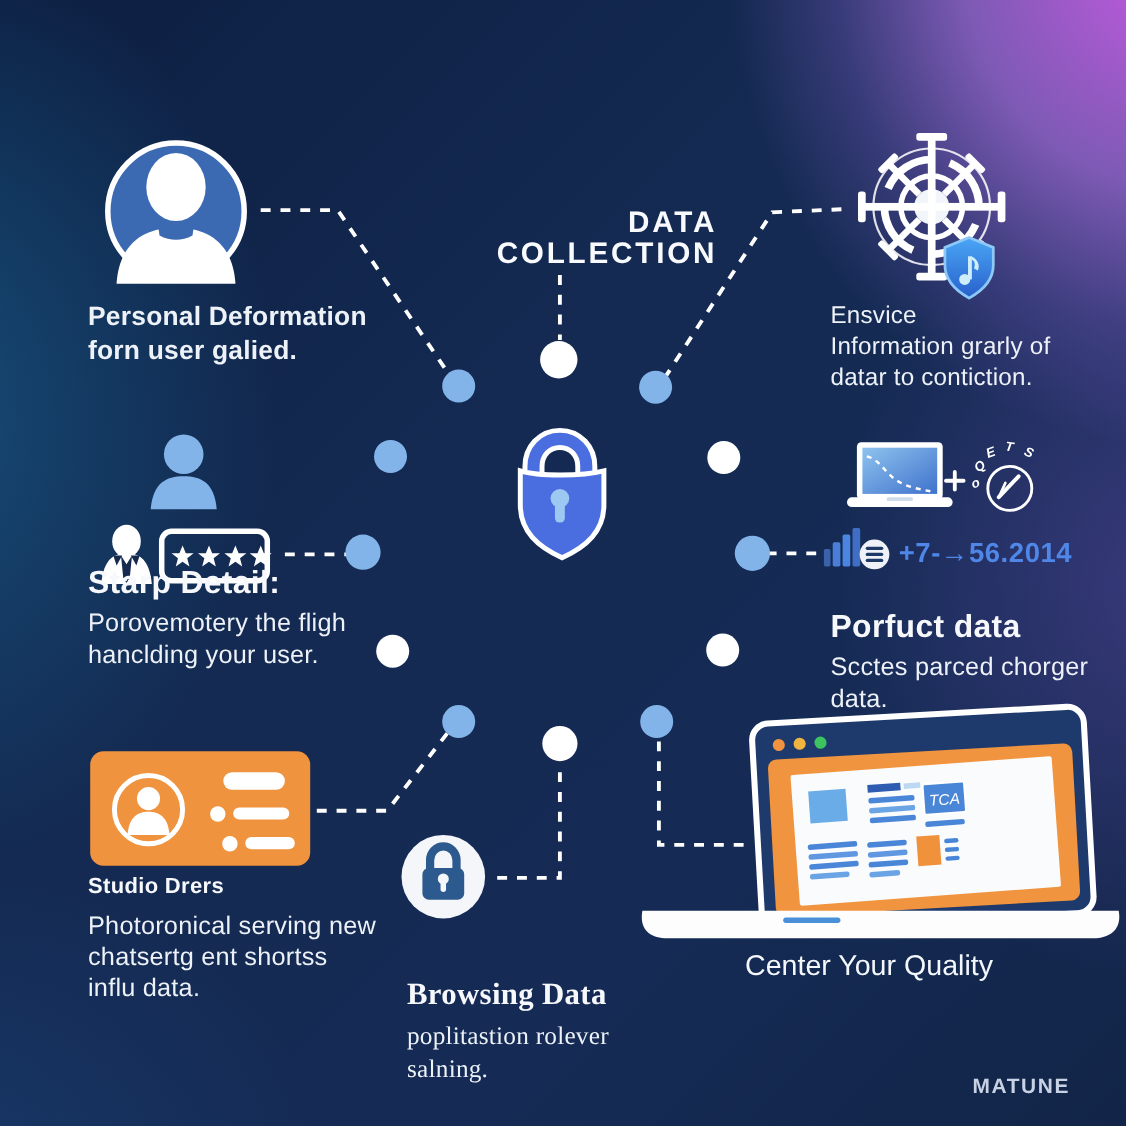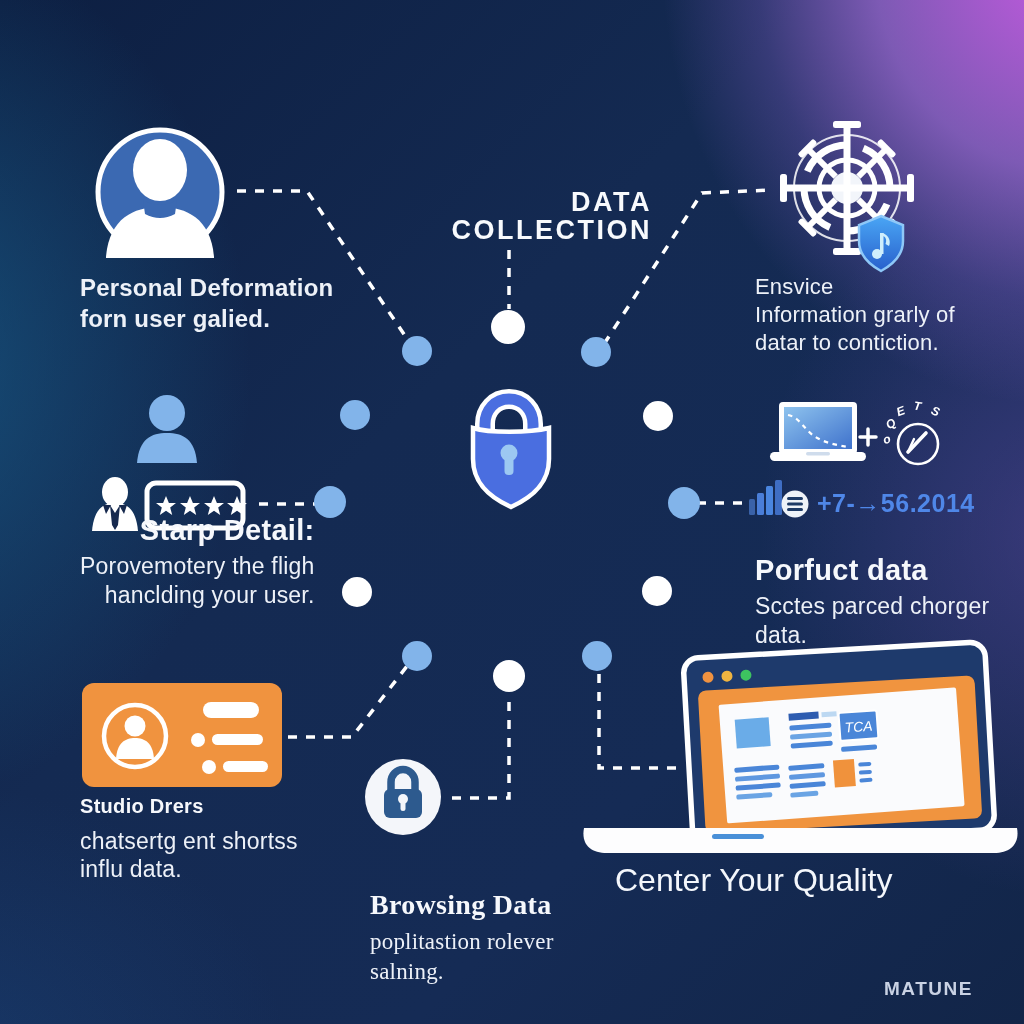--- a/index.html
+++ b/index.html
@@ -13,28 +13,28 @@
       radial-gradient(500px 400px at -6% 104%, rgba(30,80,140,.35) 0%, rgba(30,80,140,0) 70%),
       linear-gradient(135deg,#0d1f42 0%, #142a52 40%, #152b55 70%, #122548 100%);
   }
   .abs{position:absolute;}
   .tb{line-height:29px;font-size:23px;font-weight:400;letter-spacing:.2px;color:#edf1f8;}
   .tb .hd{display:block;font-size:29px;font-weight:700;margin-bottom:7px;letter-spacing:.3px;color:#f6f8fc;}
   .tb span{display:block;}
   #t-title{left:362px;top:188px;width:290px;text-align:right;font-weight:700;font-size:27px;line-height:28px;letter-spacing:2.5px;color:#f8fafd;}
   #t-personal{left:80px;top:272px;font-weight:600;font-size:24px;line-height:31px;}
   #t-service{left:755px;top:273px;font-size:22px;line-height:28px;font-weight:500;}
-  #t-star{left:80px;top:516px;text-align:right;}
+  #t-star{left:80px;top:516px;}
   #t-product{left:755px;top:556px;}
   #t-studio{left:80px;top:792px;line-height:28px;}
   #t-studio .hd{font-size:20px;}
   #t-browsing{left:370px;top:890px;line-height:30px;font-family:Liberation Serif, serif;}
   #t-browsing .hd{font-size:28px;}
   #t-metric{left:817px;top:489px;font-size:25px;font-weight:700;color:#4f87e8;letter-spacing:.5px;}
-  #t-caption{left:615px;top:862px;width:350px;font-size:32px;font-weight:500;color:#f4f7fc;}
+  #t-caption{left:615px;top:862px;width:350px;text-align:center;font-size:26px;font-weight:500;color:#f4f7fc;}
   #t-brand{left:884px;top:962px;font-size:19px;font-weight:700;letter-spacing:1.5px;color:#c9d2e4;margin-top:16px;}
   svg{position:absolute;left:0;top:0;}
 </style>
 </head>
 <body>
 
 <div id="stage">
 
   <svg width="1024" height="1024" viewBox="0 0 1024 1024">
     <defs>
@@ -275,20 +275,21 @@
   <div id="t-metric" class="abs">+7-→56.2014</div>
 
   <div id="t-product" class="abs tb">
     <span class="hd">Porfuct data</span>
     <span>Scctes parced chorger</span>
     <span>data.</span>
   </div>
 
   <div id="t-studio" class="abs tb">
     <span class="hd">Studio Drers</span>
+    <span>Photoronical serving new</span>
     <span>chatsertg ent shortss</span>
     <span>influ data.</span>
   </div>
 
   <div id="t-browsing" class="abs tb">
     <span class="hd">Browsing Data</span>
     <span>poplitastion rolever</span>
     <span>salning.</span>
   </div>
 

